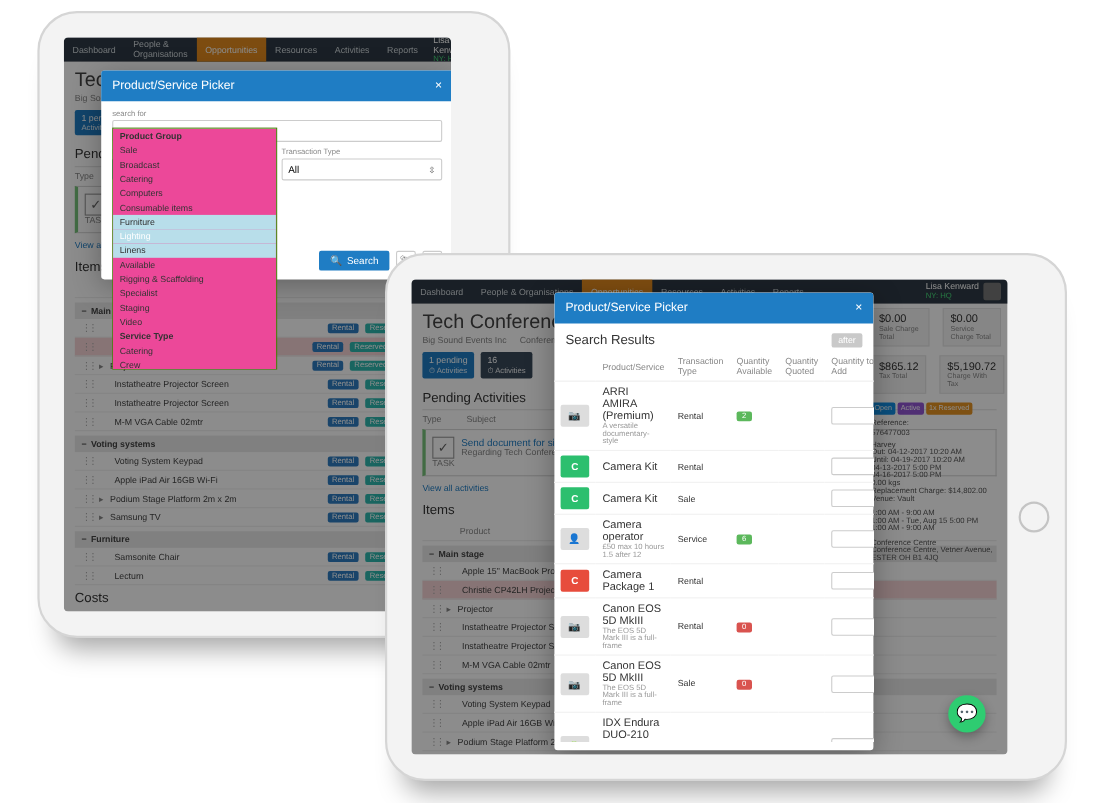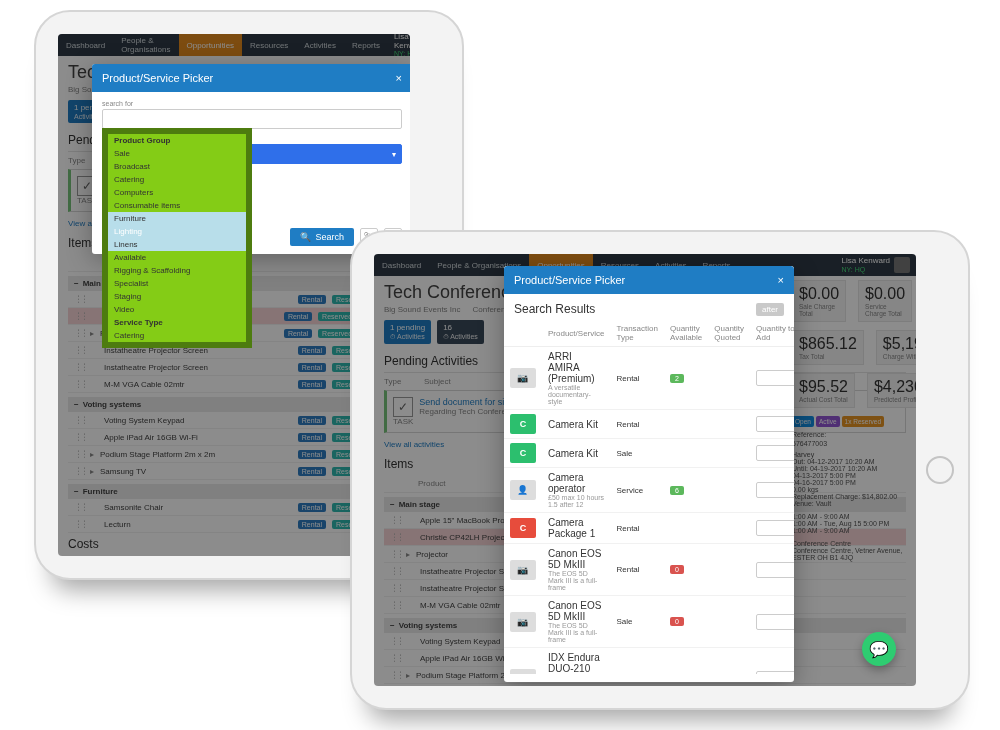--- a/index.html
+++ b/index.html
@@ -44,21 +44,21 @@
   .qty{width:18px;text-align:right}
   .btn-green{background:#5cb85c;color:#fff;font-size:8px;padding:3px 6px;border-radius:2px}
   
   .modal{position:absolute;background:#fff;border-radius:3px;box-shadow:0 6px 26px rgba(0,0,0,.3);font-size:9px;color:#333}
   .modal .mhead{background:#1f7dc4;color:#fff;padding:8px 10px;font-size:11px;border-radius:3px 3px 0 0;display:flex;justify-content:space-between;align-items:center}
   .modal .mbody{padding:8px 10px}
   .field{position:relative;margin-bottom:6px}
   .field label{font-size:7px;color:#888;display:block;margin-bottom:2px}
   .field input,.field select{width:100%;border:1px solid #ccc;border-radius:2px;padding:3px 5px;font-size:9px;height:20px;background:#fff}
   .field .caret{position:absolute;right:6px;bottom:5px;font-size:8px;color:#666;pointer-events:none}
-  .dropdown{position:absolute;left:10px;top:64px;width:150px;border:6px solid #4d7c0f;background:#84cc16;font-size:8px;z-index:5;max-height:220px;overflow:auto}
+  .dropdown{position:absolute;left:10px;top:52px;width:150px;border:1px solid #4d7c0f;background:#ec4899;font-size:8px;z-index:5;max-height:220px;overflow:auto}
   .dropdown .opt{padding:2px 6px}
   .dropdown .opt.sel{background:#2f6fea;color:#fff}
   .dropdown .opt.grp{font-weight:bold}
   .dropdown .opt.hl{background:#b8deea}
   .btn-search{background:#1f7dc4;color:#fff;font-size:9px;padding:4px 10px;border-radius:2px;display:inline-flex;align-items:center;gap:4px}
   .iconbtn{width:18px;height:18px;border:1px solid #ccc;border-radius:2px;display:inline-flex;align-items:center;justify-content:center;font-size:9px;color:#666;background:#fff}
   
   .sr .srtitle{font-size:12px;padding:8px 10px 4px;display:flex;align-items:center;justify-content:space-between}
   .sr .reset{background:#c9c9c9;color:#fff;font-size:8px;padding:2px 6px;border-radius:2px}
   .sr table{width:100%;border-collapse:collapse;font-size:8px}
@@ -66,21 +66,21 @@
   .sr td{padding:4px 6px;border-bottom:1px solid #f1f1f1;vertical-align:middle}
   .sr .thumb{width:26px;height:20px;background:#ddd;border-radius:2px;display:inline-flex;align-items:center;justify-content:center;font-size:9px;color:#555}
   .sr .pname{font-size:10px;color:#333}
   .sr .pdesc{font-size:7px;color:#999}
   .badge{display:inline-block;min-width:14px;text-align:center;color:#fff;border-radius:2px;font-size:7px;padding:1px 3px}
   .badge.g{background:#5cb85c}.badge.r{background:#d9534f}
   .qinput{width:42px;height:16px;border:1px solid #ccc;border-radius:2px}
   
   .info{position:absolute;right:0;top:22px;width:130px;font-size:7px;color:#555}
   .info .card{background:#f5f5f5;border:1px solid #e3e3e3;margin:4px 6px;padding:4px 6px}
-  .info .amt{font-size:16px;color:#333}
+  .info .amt{font-size:10px;color:#333}
   .info .lab{font-size:6.5px;color:#888}
   .statusrow{display:flex;gap:2px;margin:4px 6px}
   .stat{font-size:6.5px;color:#fff;padding:2px 3px;border-radius:2px}
   .stat.a{background:#118fe4}.stat.b{background:#9257d4}.stat.c{background:#e59423}
   .chatfab{position:absolute;right:20px;bottom:20px;width:34px;height:34px;border-radius:50%;background:#2ecc71;display:flex;align-items:center;justify-content:center;color:#fff;font-size:16px;box-shadow:0 4px 10px rgba(0,0,0,.3)}
   .dots{display:inline-block;width:10px;height:10px;position:relative;color:#aaa}
   .dots::before{content:"⋮⋮";letter-spacing:-3px;font-size:9px}
 </style>
 </head>
 <body>
@@ -274,20 +274,25 @@
       <div class="mbody">
         <div class="field">
           <label>search for</label>
           <input style="">
         </div>
         <div style="display:flex;gap:8px">
           <div class="field" style="flex:1">
             <label>Product Group / Service Type</label>
             <input style="background: rgb(47, 111, 234); border-color: rgb(47, 111, 234);">
             <span class="caret" style="color:#fff">▾</span>
+          </div>
+          <div class="field" style="flex:1">
+            <label>Transaction Type</label>
+            <input value="All" style="">
+            <span class="caret">⇳</span>
           </div>
         </div>
         <div style="display:flex;gap:8px">
           <div class="field" style="flex:1"></div>
         </div>
         <div style="display:flex;justify-content:flex-end;gap:6px;align-items:center;margin-top:52px">
           <span class="btn-search">🔍 <span>Search</span></span>
           <span class="iconbtn">🏷</span>
           <span class="iconbtn">♥</span>
         </div>
@@ -445,30 +450,20 @@
       <div style="display:flex">
         <div class="card" style="flex:1">
               <div class="amt">$865.12</div>
               <div class="lab">Tax Total</div>
             </div>
         <div class="card" style="flex:1">
               <div class="amt">$5,190.72</div>
               <div class="lab">Charge With Tax</div>
             </div>
       </div>
-      <div style="display:flex">
-        <div class="card" style="flex:1">
-              <div class="amt">$95.52</div>
-              <div class="lab">Actual Cost Total</div>
-            </div>
-        <div class="card" style="flex:1">
-              <div class="amt">$4,230.08</div>
-              <div class="lab">Predicted Profit</div>
-            </div>
-      </div>
       <div class="statusrow">
         <span class="stat a">Open</span>
             <span class="stat b">Active</span>
             <span class="stat c">1x Reserved</span>
       </div>
       <div style="margin:2px 6px"><span>Reference:</span></div>
       <div style="margin:0 6px 4px">576477003</div>
       <div style="margin:0 6px">Harvey</div>
       <div style="margin:0 6px">Out: 04-12-2017 10:20 AM</div>
       <div style="margin:0 6px">Until: 04-19-2017 10:20 AM</div>

